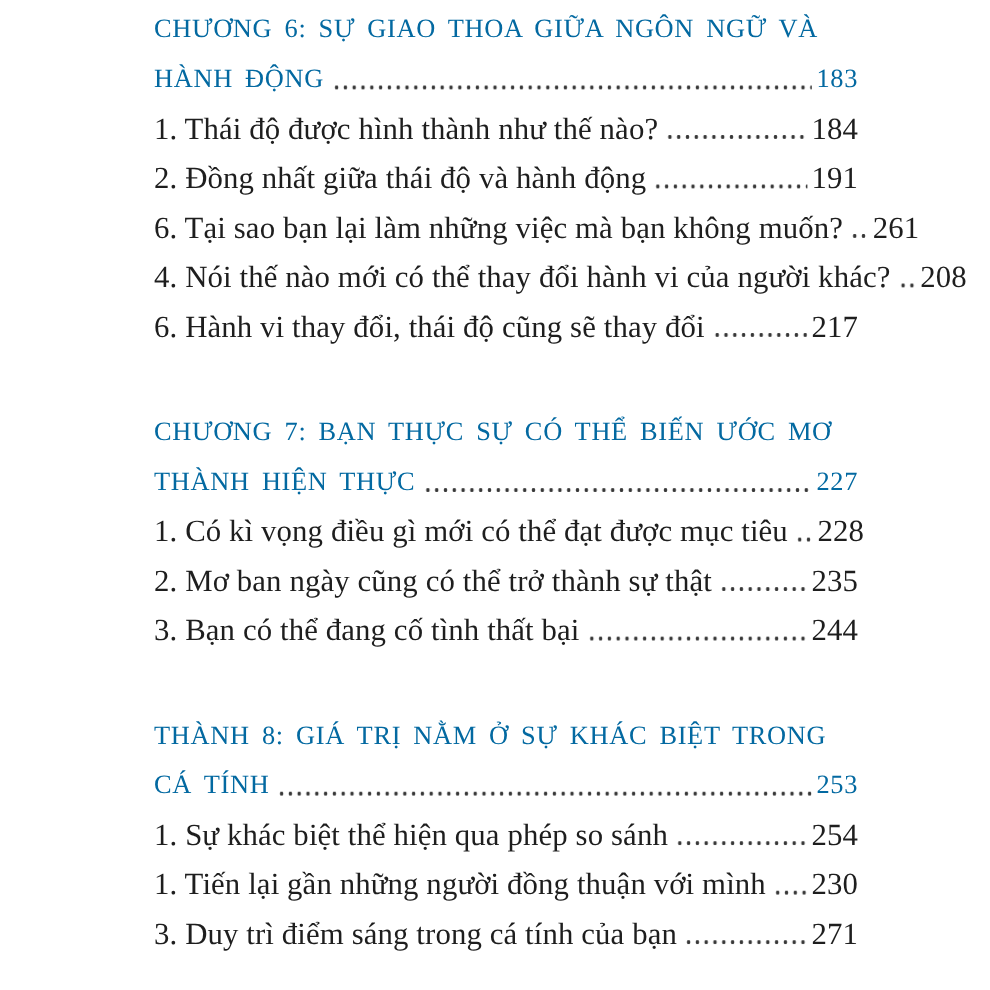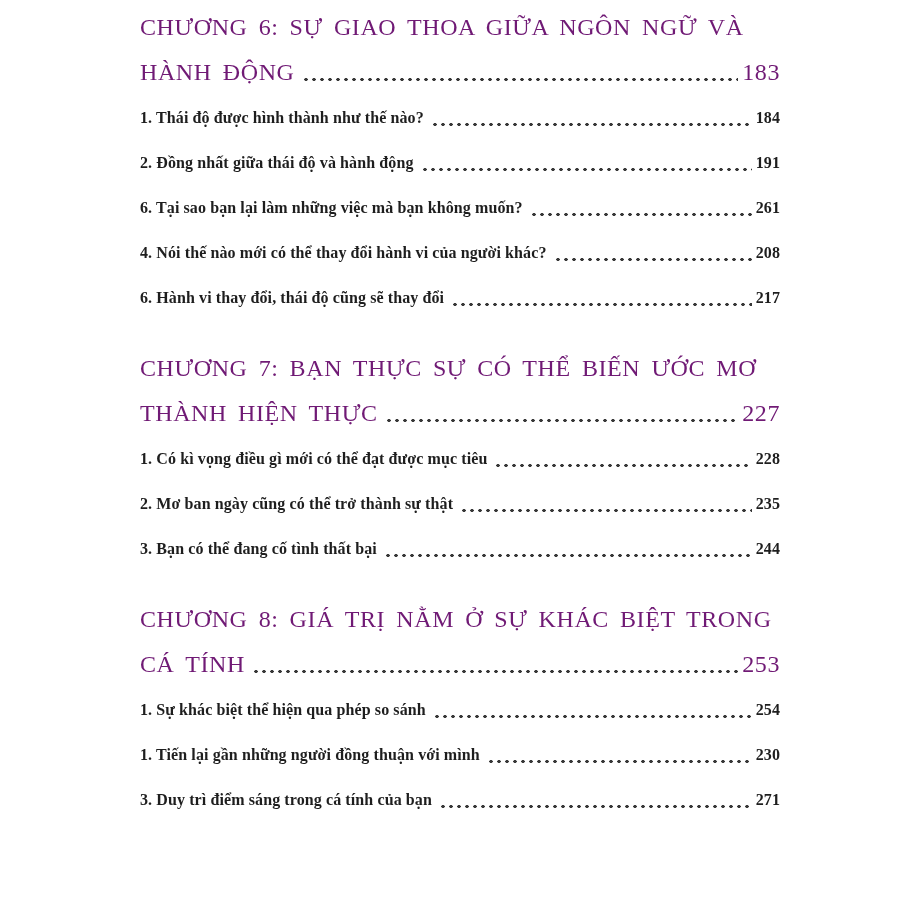--- a/index.html
+++ b/index.html
@@ -18,47 +18,47 @@
     display: flex;
     align-items: baseline;
     line-height: 31px;
     margin-bottom: 14px;
   }
   .t { white-space: nowrap; }
 
   .chapter {
     font-size: 24px;
     font-weight: 400;
-    color: #701a75;
+    color: #0369a1;
     letter-spacing: 0.6px;
     word-spacing: 4.5px;
   }
 
   .item {
-    font-size: 16px;
-    font-weight: 700;
+    font-size: 28px;
+    font-weight: 400;
     color: #1e1e1e;
     letter-spacing: 0.1px;
   }
 
   .leader {
     flex: 1 1 auto;
     align-self: flex-end;
     height: 7px;
     min-width: 16px;
     margin: 0 4px 5px 7px;
     background-image: radial-gradient(circle, #383838 1.5px, transparent 1.9px);
     background-size: 8px 7px;
     background-position: left center;
     background-repeat: repeat-x;
   }
 
   .pg { white-space: nowrap; }
 
-  .section + .section { margin-top: 40px; text-align: right; }
+  .section + .section { margin-top: 65px; text-align: right; }
 </style>
 </head>
 <body>
 
 <div class="toc">
 
   <section class="section">
     <div class="row chapter">
       <span class="t">CHƯƠNG 6: SỰ GIAO THOA GIỮA NGÔN NGỮ VÀ</span>
     </div>
@@ -117,21 +117,21 @@
     </div>
     <div class="row item">
       <span class="t">3. Bạn có thể đang cố tình thất bại</span>
       <span class="leader"></span>
       <span class="pg">244</span>
     </div>
   </section>
 
   <section class="section">
     <div class="row chapter">
-      <span class="t">CHƯƠNG 8: GIÁ TRỊ NẰM Ở SỰ KHÁC BIỆT TRONG</span>
+      <span class="t">THÀNH 8: GIÁ TRỊ NẰM Ở SỰ KHÁC BIỆT TRONG</span>
     </div>
     <div class="row chapter">
       <span class="t">CÁ TÍNH</span>
       <span class="leader"></span>
       <span class="pg">253</span>
     </div>
 
     <div class="row item">
       <span class="t">1. Sự khác biệt thể hiện qua phép so sánh</span>
       <span class="leader"></span>

